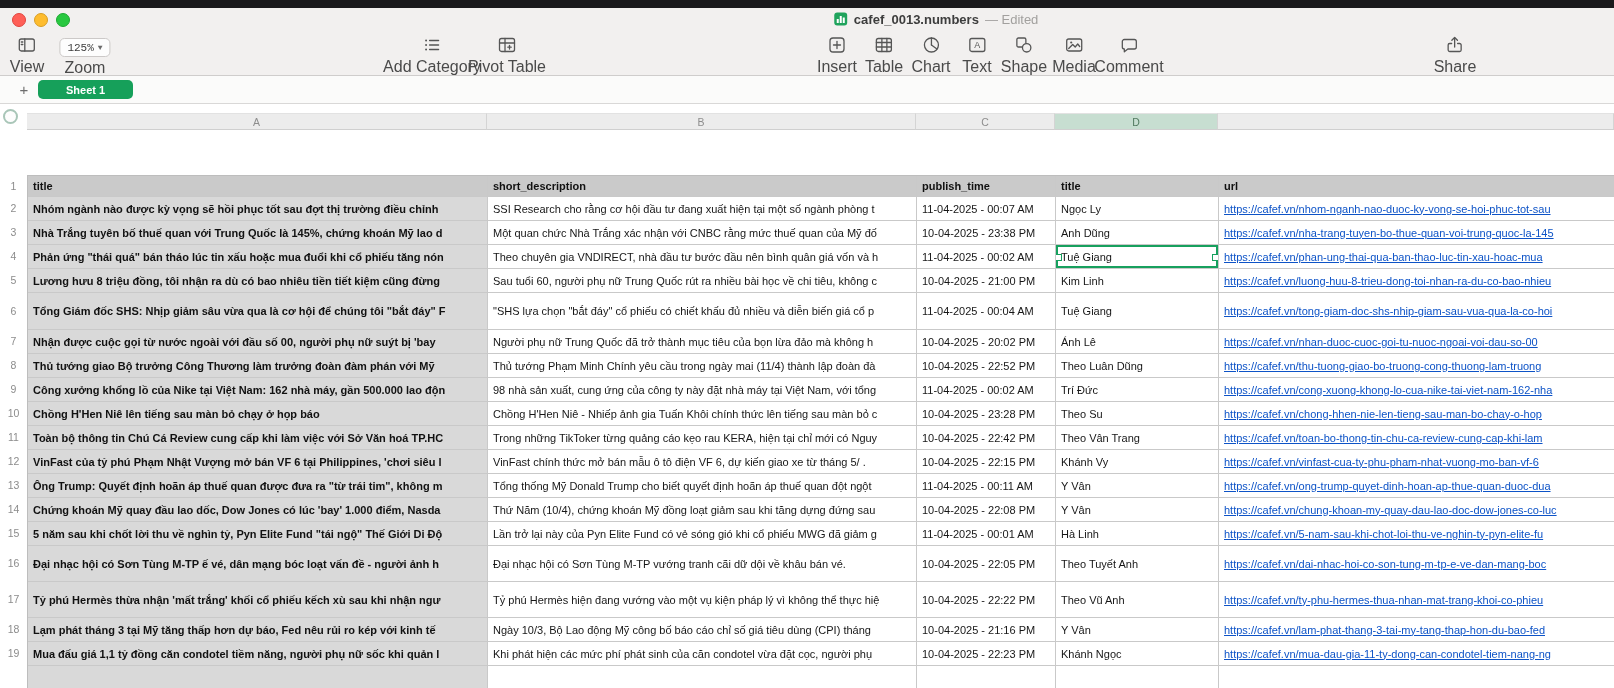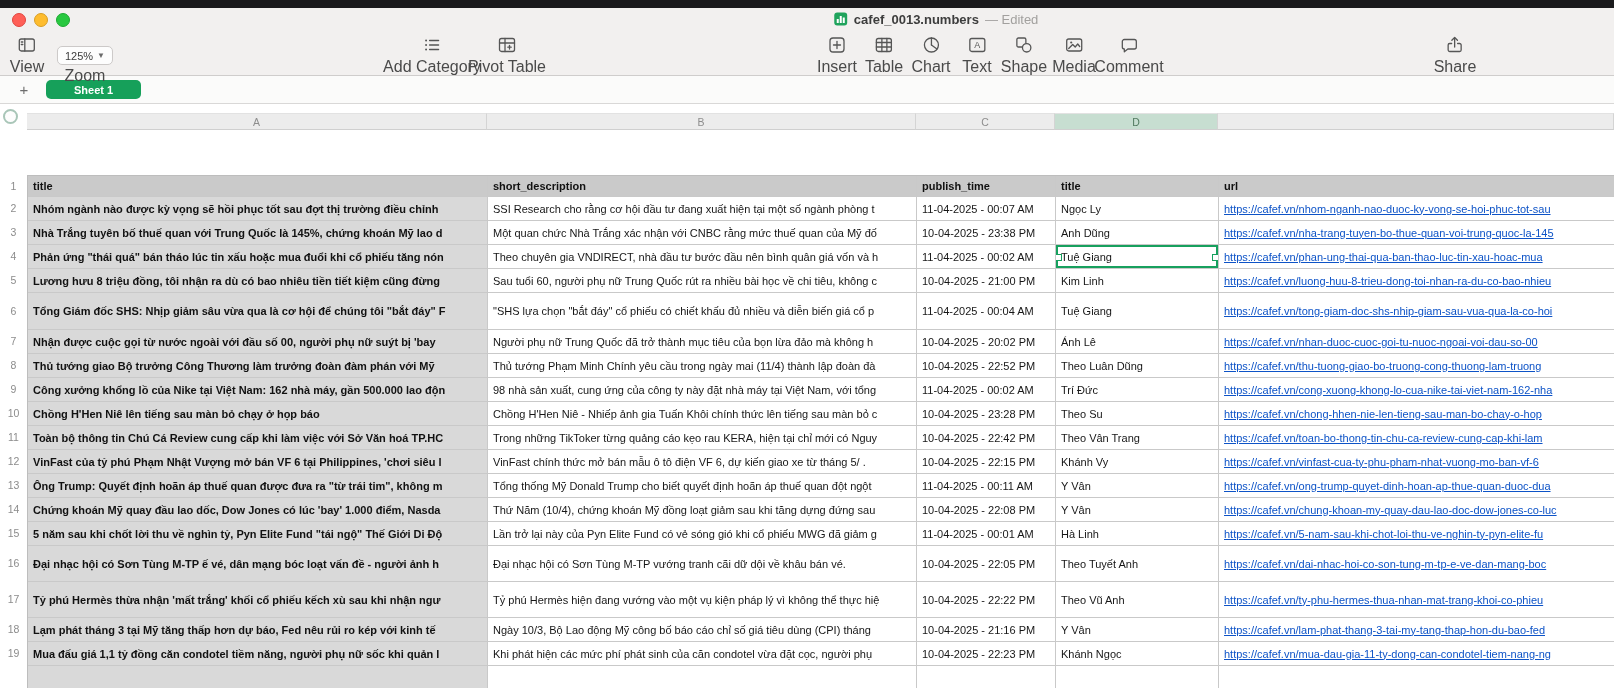--- a/index.html
+++ b/index.html
@@ -19,27 +19,27 @@
   .doc-edited{font-size:13px;color:#a2a09e;}
   .toolbar{height:45px;background:#f2f0ef;border-bottom:1px solid #cfcdcc;position:relative;}
   .tb-item{position:absolute;top:4px;transform:translateX(-50%);display:flex;flex-direction:column;
            align-items:center;gap:2px;cursor:default;}
   .tb-icon{height:22px;display:flex;align-items:center;justify-content:center;}
   .tb-label{font-size:16px;color:#4a4a4a;}
   .tb-view{left:27px}.tb-zoom{left:85px}.tb-addcat{left:432px}.tb-pivot{left:507px}
   .tb-insert{left:837px}.tb-table{left:884px}.tb-chart{left:931px}.tb-text{left:977px}
   .tb-shape{left:1024px}.tb-media{left:1074px}.tb-comment{left:1129px}.tb-share{left:1455px}
   .zoom-pill{height:17px;display:flex;align-items:center;gap:4px;border:1px solid #ccc9c8;
-             background:#fdfdfd;border-radius:5px;padding:0 7px;font-size:11px;color:#3c3c3c;margin-top:12px;}
+             background:#fdfdfd;border-radius:5px;padding:0 7px;font-size:11px;color:#3c3c3c;margin-top:4px;font-family:Liberation Mono, monospace;}
   .zoom-chev{font-size:8px;color:#6b6b6b;}
   svg.icon{stroke:#565656;fill:none;stroke-width:1.3;stroke-linecap:round;stroke-linejoin:round;}
   
   .sheetbar{height:27px;background:#fbfbfa;border-bottom:1px solid #d9d8d7;display:flex;align-items:center;}
   .add-sheet{width:20px;margin-left:14px;text-align:center;font-size:15px;color:#6d6d6d;cursor:default;}
-  .sheet-tab{margin-left:12px;height:19px;background:#16a05a;color:#fff;font-size:11px;font-weight:bold;
+  .sheet-tab{margin-left:4px;height:19px;background:#16a05a;color:#fff;font-size:11px;font-weight:bold;
              display:flex;align-items:center;padding:0 28px;border-radius:5px;}
   
   .canvas{position:absolute;top:104px;left:0;right:0;bottom:0;background:#fff;overflow:hidden;}
   .table-handle{position:absolute;left:3px;top:5px;width:15px;height:15px;border-radius:50%;
                 border:2px solid #a9c6b8;background:#fdfdfd;box-sizing:border-box;}
   .col-letters{position:absolute;left:27px;top:9px;height:17px;display:flex;}
   .cl{box-sizing:border-box;height:17px;border-right:1px solid #d4d4d4;border-top:1px solid #e2e2e2;
       border-bottom:1px solid #cfcfcf;display:flex;align-items:center;justify-content:center;
       font-size:10.5px;color:#8d8d8d;background:#ececec;}
   .cl.sel-col{background:#c7ded1;color:#50795f;}

